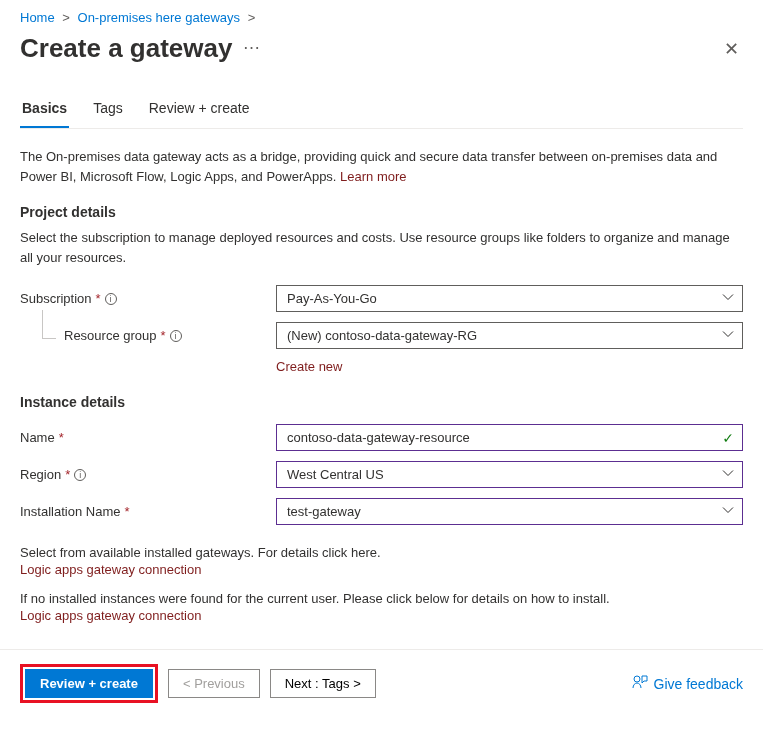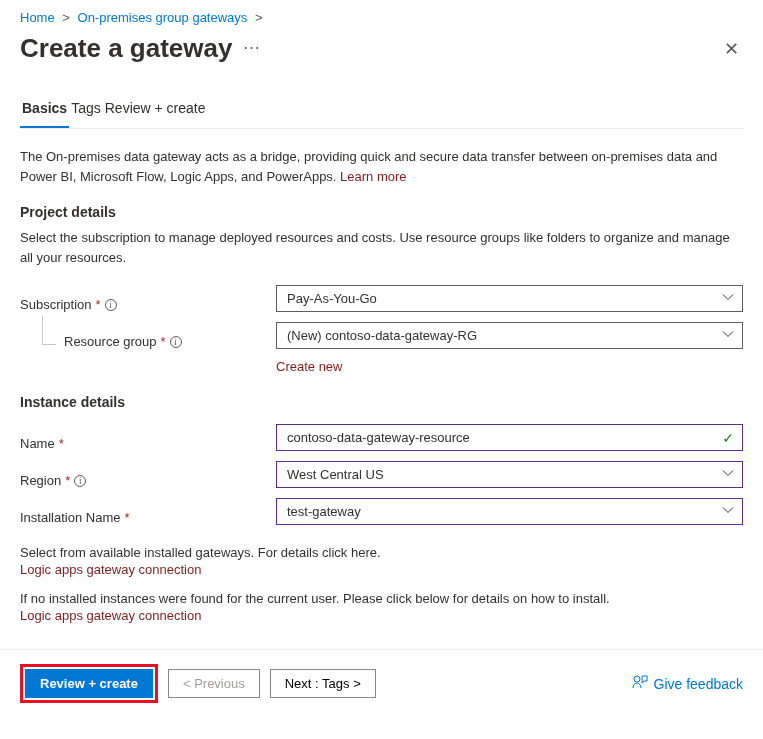--- a/index.html
+++ b/index.html
@@ -5,28 +5,28 @@
     * { box-sizing: border-box; margin: 0; padding: 0; }
     body { font-family: "Segoe UI", Arial, sans-serif; font-size: 13px; color: #323130; background: #fff; width: 763px; }
     .page { padding: 10px 20px 0 20px; }
     .breadcrumb { font-size: 13px; color: #0078d4; margin-bottom: 8px; }
     .breadcrumb .crumb { color: #0078d4; cursor: pointer; }
     .breadcrumb .sep { color: #605e5c; margin: 0 4px; }
     .title-row { display: flex; align-items: center; justify-content: space-between; margin-bottom: 28px; }
     .title-row h1 { font-size: 26px; font-weight: 600; color: #323130; }
     .ellipsis { color: #605e5c; margin-left: 10px; font-size: 18px; letter-spacing: 2px; cursor: pointer; }
     .close-x { font-size: 18px; color: #605e5c; cursor: pointer; padding: 4px; }
-    .tabs { border-bottom: 1px solid #edebe9; display: flex; margin-bottom: 18px; }
+    .tabs { border-bottom: 1px solid #edebe9; display: flex; gap: 22px; margin-bottom: 18px; }
     .tab { padding: 8px 2px 10px 2px; font-size: 14px; color: #323130; cursor: pointer; border-bottom: 2px solid transparent; }
     .tab.active { border-bottom: 2px solid #0078d4; font-weight: 600; }
     .desc { font-size: 13px; line-height: 1.5; color: #323130; margin-bottom: 18px; }
     .link { color: #7f1d1d; cursor: pointer; }
     h2.section { font-size: 14px; font-weight: 600; color: #323130; margin-bottom: 8px; }
     .section-desc { font-size: 13px; line-height: 1.5; color: #323130; margin-bottom: 18px; }
-    .form-row { display: flex; align-items: flex-end; margin-bottom: 10px; }
+    .form-row { display: flex; align-items: center; margin-bottom: 10px; }
     .form-row.indent .label-col { padding-left: 44px; position: relative; }
     .form-row.indent .label-col::before { content: ""; position: absolute; left: 22px; top: -18px; width: 1px; height: 28px; background: #c8c6c4; }
     .form-row.indent .label-col::after { content: ""; position: absolute; left: 22px; top: 10px; width: 14px; height: 1px; background: #c8c6c4; }
     .label-col { width: 256px; display: flex; align-items: center; gap: 4px; font-size: 13px; }
     .req { color: #a4262c; }
     .info-icon { width: 12px; height: 12px; border: 1px solid #605e5c; border-radius: 50%; display: inline-flex; align-items: center; justify-content: center; font-size: 9px; color: #605e5c; cursor: pointer; }
     .input-col { flex: 1; }
     .select { border: 1px solid #605e5c; padding: 5px 28px 5px 10px; font-size: 13px; width: 100%; height: 27px; background: #fff; position: relative; display: flex; align-items: center; cursor: pointer; }
     .select.purple { border-color: #5c2e91; }
     .select .chev { position: absolute; right: 8px; top: 50%; transform: translateY(-50%); }
@@ -44,21 +44,21 @@
     .feedback-icon svg { width: 16px; height: 16px; }
     .spacer { height: 6px; }
   </style>
 </head>
 <body>
 
 <div class="page">
   <div class="breadcrumb">
     <span class="crumb">Home</span>
     <span class="sep">&gt;</span>
-    <span class="crumb">On-premises group gateways</span>
+    <span class="crumb">On-premises here gateways</span>
     <span class="sep">&gt;</span>
   </div>
 
   <div class="title-row">
     <div style="display:flex;align-items:flex-start;">
       <h1>Create a gateway</h1>
       <span class="ellipsis">…</span>
     </div>
     <span class="close-x">✕</span>
   </div>

